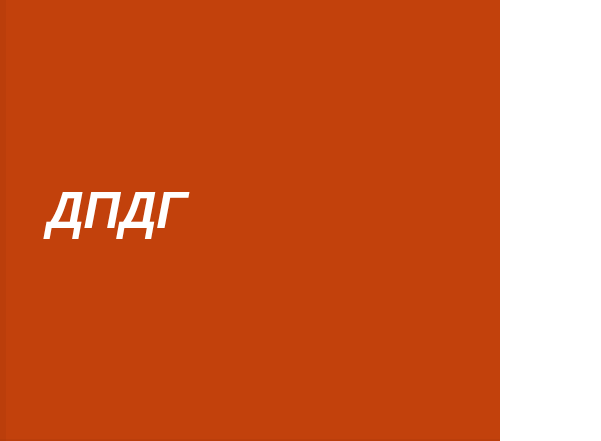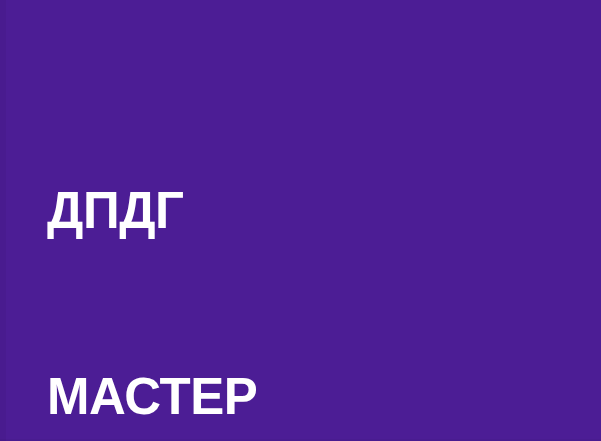--- a/index.html
+++ b/index.html
@@ -9,25 +9,26 @@
     background: #ffffff;
   }
   body {
     font-family: "Liberation Sans", "DejaVu Sans", sans-serif;
     -webkit-font-smoothing: antialiased;
   }
 
   
   .slide-root {
     position: relative;
-    width: 601px;
+    width: 500px;
     height: 441px;
     overflow: hidden;
-    background: #4c1d95;
+    background: #c2410c;
     box-sizing: border-box;
+    font-style: italic;
   }
 
   
   .edge-seam-left {
     position: absolute;
     left: 0;
     top: 0;
     width: 6px;
     height: 441px;
     background: rgba(0, 0, 0, 0.035);
@@ -70,20 +71,19 @@
 <body>
 
 <div class="slide-root">
 
   <div class="edge-seam-left"></div>
 
   <div class="text-block">
 
     <h1 class="headline">
       <span class="headline-line">ДПДГ</span>
-      <span class="headline-line">МАСТЕР</span>
     </h1>
 
   </div>
 
   <div class="edge-seam-bottom"></div>
 
 </div>
 
 </body></html>

